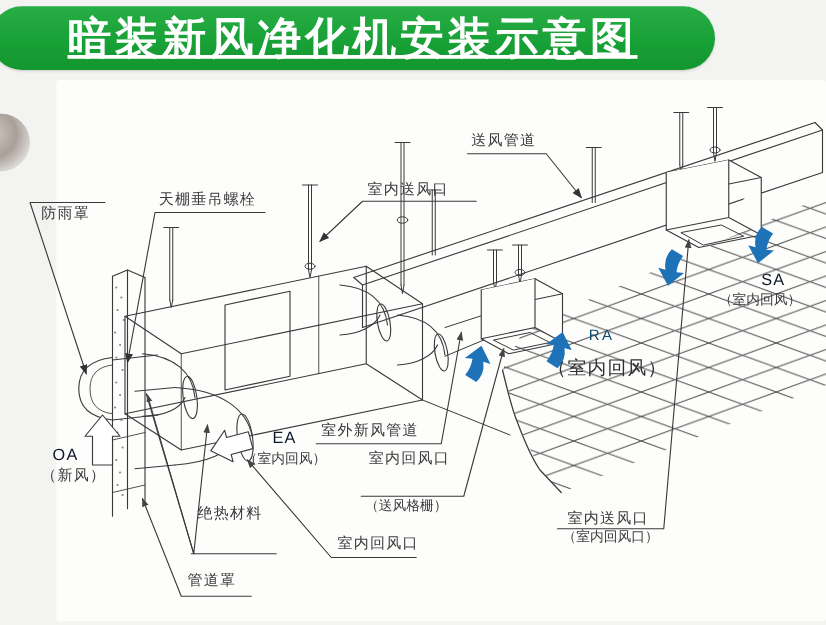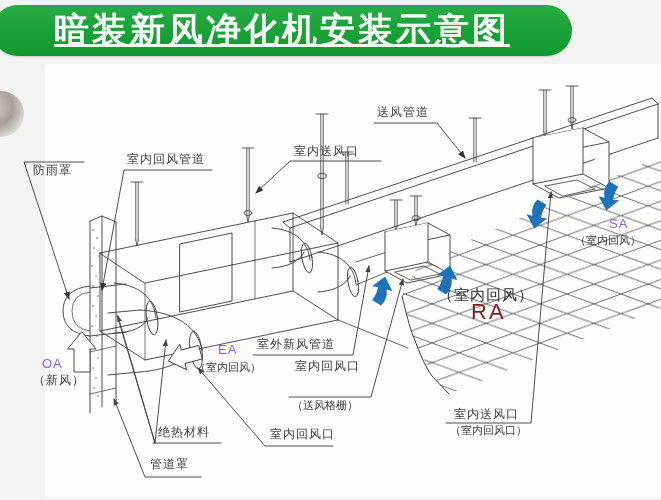--- a/index.html
+++ b/index.html
@@ -17,22 +17,22 @@
     box-shadow:0 1px 2px rgba(0,0,0,.15);
   }
   .banner span{
     color:#fff;font-size:35px;font-weight:bold;letter-spacing:3px;
     white-space:nowrap;
     text-decoration:underline;
   }
   .lbl{position:absolute;white-space:nowrap;line-height:1.15;color:#3c3c3c;}
   .fs12{font-size:12px;letter-spacing:1px;}
   .fs11{font-size:11px;letter-spacing:0px;}
-  .code{font-size:13px;letter-spacing:1px;color:#8b5cf6;}
-  .code-big{font-size:22px;letter-spacing:2px;color:#7f1d1d;margin-top:37px;}
+  .code{font-size:13px;letter-spacing:1px;color:#0f172a;}
+  .code-big{font-size:12px;letter-spacing:2px;color:#0c4a6e;}
   .sub-big{font-size:15px;letter-spacing:1px;color:#2e2e2e;}
   svg{position:absolute;left:0;top:0;}
 </style>
 </head>
 <body>
 
 <svg width="661" height="500" viewBox="0 0 661 500">
   <defs>
     <radialGradient id="blob" cx="35%" cy="35%" r="75%">
       <stop offset="0%" stop-color="#cfc9c4"></stop>
@@ -169,38 +169,38 @@
     <path transform="translate(381,291) rotate(196)" d="M0,15 L-11,3 L-5,3 Q-9,-6 -4,-14 L6,-11 Q3,-4 4,3 L10,2 Z"></path>
     <path transform="translate(446,280) rotate(196)" d="M0,15 L-11,3 L-5,3 Q-9,-6 -4,-14 L6,-11 Q3,-4 4,3 L10,2 Z"></path>
   </g>
 </svg>
 
 <div class="banner">
   <span>暗装新风净化机安装示意图</span>
 </div>
 
 <div class="lbl fs12" style="left:33px;top:164px">防雨罩</div>
-<div class="lbl fs12" style="left:127px;top:153px">室内回风管道</div>
+<div class="lbl fs12" style="left:127px;top:153px">天棚垂吊螺栓</div>
 <div class="lbl fs12" style="left:294px;top:145px">室内送风口</div>
 <div class="lbl fs12" style="left:377px;top:106px">送风管道</div>
 
 <div class="lbl code" style="left:609px;top:217px">SA</div>
 <div class="lbl fs11" style="left:575px;top:234px">（室内回风）</div>
 
 <div class="lbl code-big" style="left:471px;top:262px">RA</div>
 <div class="lbl sub-big" style="left:438px;top:286px">（室内回风）</div>
 
 <div class="lbl code" style="left:42px;top:357px">OA</div>
 <div class="lbl fs12" style="left:33px;top:374px">（新风）</div>
 
 <div class="lbl code" style="left:218px;top:343px">EA</div>
 <div class="lbl fs11" style="left:195px;top:361px">（室内回风）</div>
 
 <div class="lbl fs12" style="left:257px;top:338px">室外新风管道</div>
 <div class="lbl fs12" style="left:295px;top:360px">室内回风口</div>
 <div class="lbl fs11" style="left:292px;top:399px">（送风格栅）</div>
 
-<div class="lbl fs12" style="left:158px;top:426px">绝热材料</div>
+<div class="lbl fs12" style="left:158px;top:404px">绝热材料</div>
 <div class="lbl fs12" style="left:270px;top:428px">室内回风口</div>
 <div class="lbl fs12" style="left:150px;top:458px">管道罩</div>
 
 <div class="lbl fs12" style="left:454px;top:408px">室内送风口</div>
 <div class="lbl fs11" style="left:450px;top:424px">（室内回风口）</div>
 
 </body></html>

